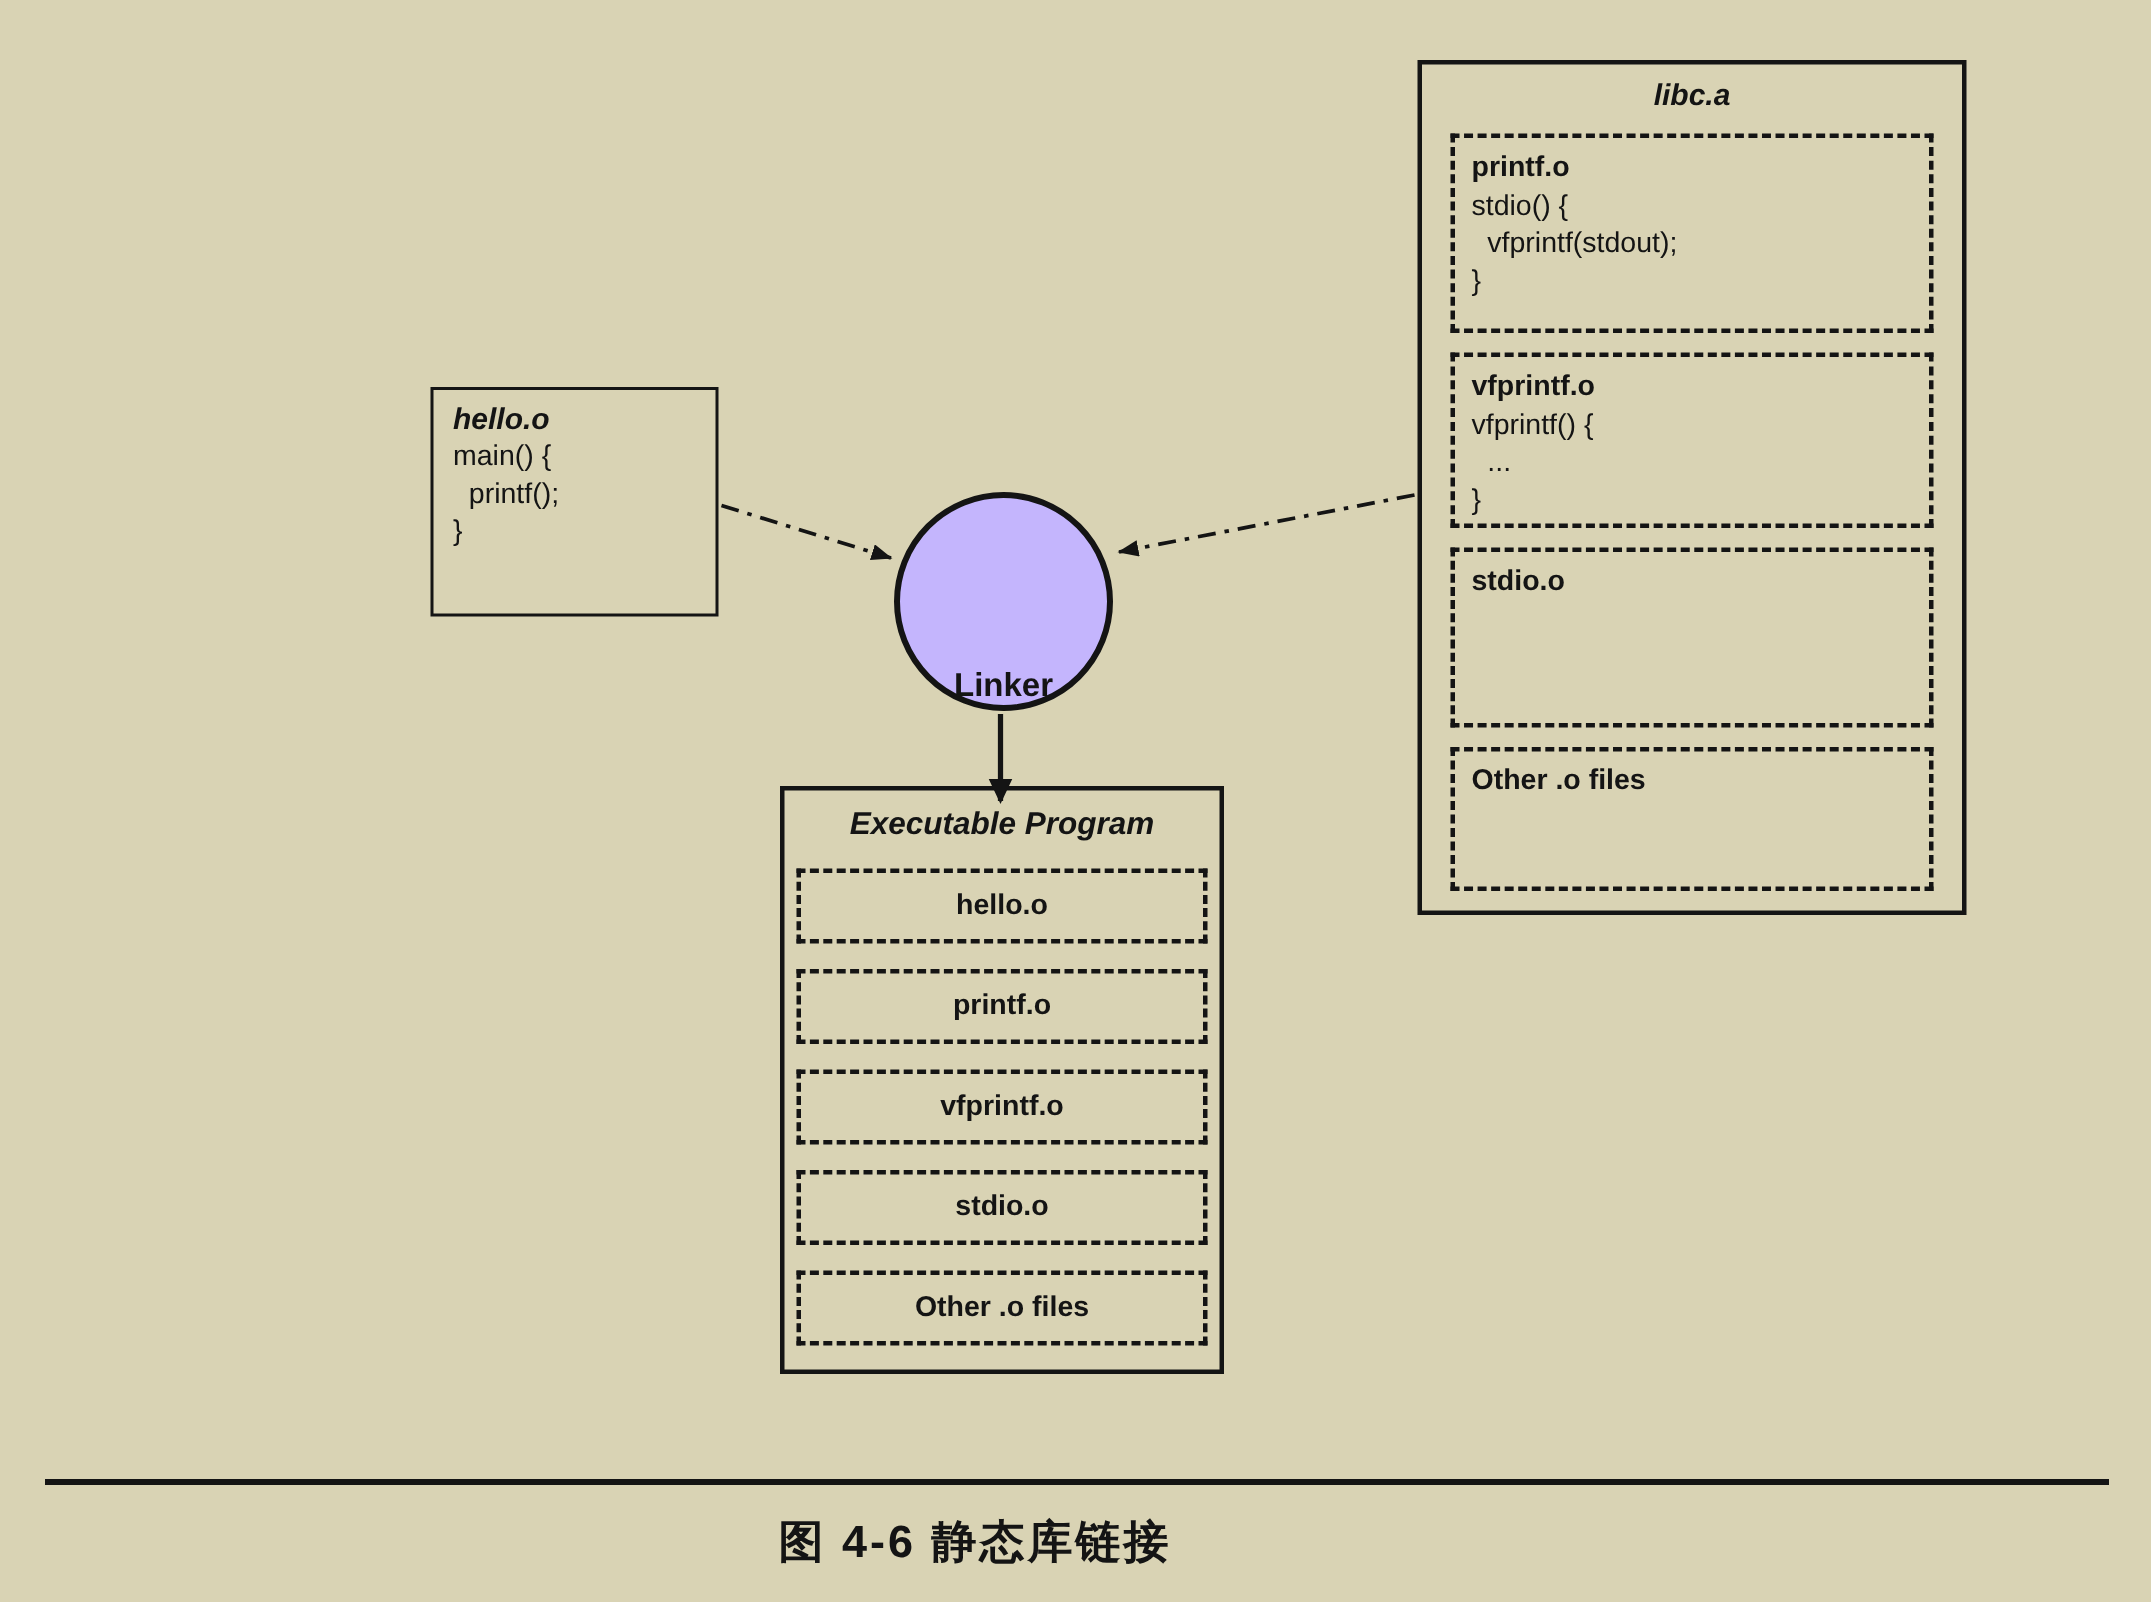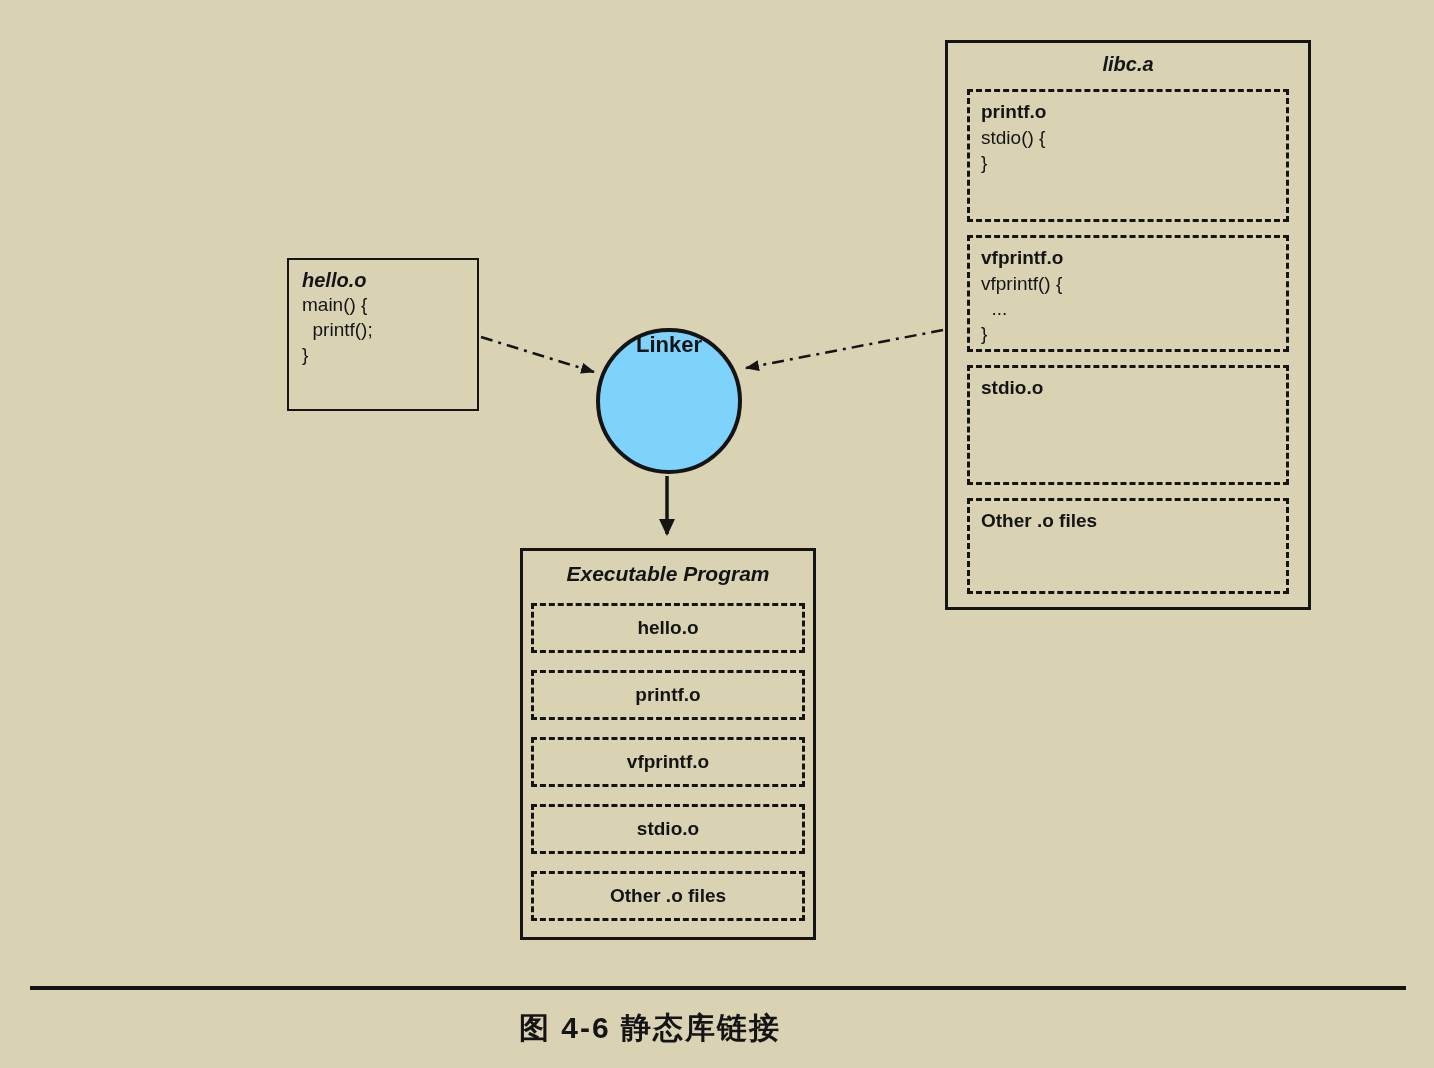--- a/index.html
+++ b/index.html
@@ -48,23 +48,23 @@
     padding: 8px 13px;
   }
   .hello-box .code-block { }
   
   .linker-circle {
     position: absolute;
     left: 596px; top: 328px;
     width: 146px; height: 146px;
     border: 4px solid #141414;
     border-radius: 50%;
-    background: #7dd3fc;
+    background: #c4b5fd;
     display: flex;
-    align-items: flex-start;
+    align-items: flex-end;
     justify-content: center;
     font-weight: bold;
     font-size: 22px;
     z-index: 2;
   }
   
   .libc-box {
     left: 945px; top: 40px;
     width: 366px; height: 570px;
     padding: 9px 19px 10px 19px;
@@ -75,21 +75,21 @@
     padding: 8px 11px;
     margin-top: 13px;
   }
   .module-name { font-weight: bold; font-size: 19px; line-height: 1.3; }
   .m-printf   { height: 133px; }
   .m-vfprintf { height: 117px; }
   .m-stdio    { height: 120px; }
   .m-other    { height: 96px;  }
   
   .exec-box {
-    left: 520px; top: 548px;
+    left: 520px; top: 524px;
     width: 296px; height: 392px;
     padding: 10px 8px;
   }
   .exec-box .box-title { text-align: center; font-size: 21px; }
   .exec-module {
     border: 3px dashed #141414;
     text-align: center;
     font-weight: bold;
     font-size: 19px;
     padding: 11px 0;
@@ -145,20 +145,21 @@
   <div class="linker-circle">
     <span>Linker</span>
   </div>
 
   <div class="box libc-box">
     <div class="box-title">libc.a</div>
 
     <div class="module m-printf">
       <div class="module-name">printf.o</div>
       <div class="code-line">stdio() {</div>
+      <div class="code-line">  vfprintf(stdout);</div>
       <div class="code-line">}</div>
     </div>
 
     <div class="module m-vfprintf">
       <div class="module-name">vfprintf.o</div>
       <div class="code-line">vfprintf() {</div>
       <div class="code-line">  ...</div>
       <div class="code-line">}</div>
     </div>
 

